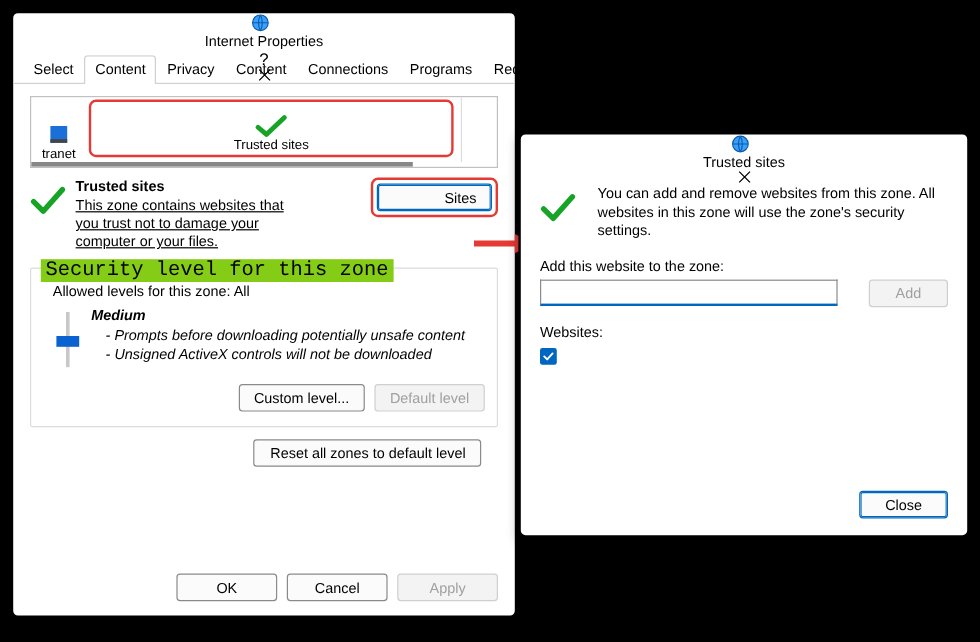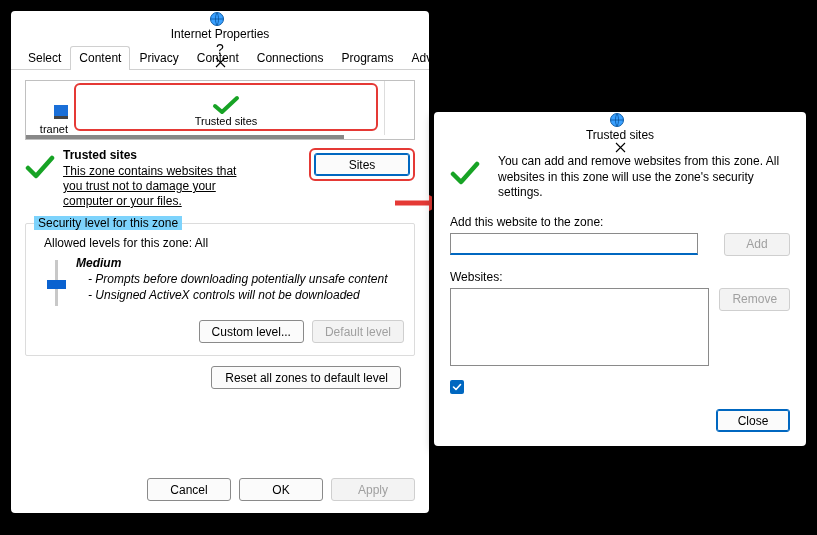--- a/index.html
+++ b/index.html
@@ -85,21 +85,21 @@
   .zone-box-scroll {
     position:absolute; left:0; bottom:0; width:82%;
     height:4px; background:#888;
   }
   .zone-item {
     text-align: center;
     font-size: 11px;
     display:flex; flex-direction:column; justify-content:flex-end;
     align-items:center;
   }
-  .zone-item.left { width: 42px; align-items:flex-end; padding-left:4px;}
+  .zone-item.left { width: 42px; align-items:center; padding-left:4px;}
   .zone-item.left .monitor {
     width:14px; height:14px; background:#1a6fd8;
     border-bottom:3px solid #444; margin-bottom:4px;
   }
   .zone-item.center {
     flex:1;
     border: 2px solid #e53935;
     border-radius: 6px;
     margin: 2px 6px 4px 6px;
     padding-bottom:2px;
@@ -132,32 +132,32 @@
     height: 23px;
     border: 1px solid #8a8a8a;
     background: #fbfbfb;
     border-radius: 3px;
     font-size: 12px;
     font-family: inherit;
     padding: 0 12px;
     cursor: default;
   }
   .win-btn:disabled { color:#a0a0a0; border-color:#cfcfcf; background:#f3f3f3; }
-  .sites-btn-focus { border-color:#0067c0; box-shadow: inset 0 0 0 1px #0067c0; }
+  .sites-btn-focus { border-color:#0067c0; box-shadow: inset 0 0 0 1px #0067c0; text-align: right; }
 
   .groupbox {
     border: 1px solid #dcdcdc;
     border-radius: 2px;
     padding: 8px 10px 12px 10px;
     margin-top: 14px;
     position: relative;
   }
   .groupbox-label {
     position: absolute; top: -8px; left: 8px;
-    background:#7dd3fc; padding:0 4px; font-size:12px;
+    background:#84cc16; padding:0 4px; font-size:17px;font-family:Liberation Mono, monospace;
   }
 
   .allowed-levels { margin: 4px 0 6px 8px; }
 
   .sec-level-row { display:flex; align-items:flex-start;font-style:italic; }
   .slider-col {
     width: 40px;
     display:flex; flex-direction:column; align-items:center;
     padding-top:4px;
   }
@@ -253,21 +253,21 @@
     </div>
   </div>
 
   <div class="tab-row">
     <div class="tab">Select</div>
     <div class="tab active">Content</div>
     <div class="tab">Privacy</div>
     <div class="tab">Content</div>
     <div class="tab">Connections</div>
     <div class="tab">Programs</div>
-    <div class="tab">Advanced</div>
+    <div class="tab">Require</div>
   </div>
 
   <div class="ip-body">
 
     <div class="zone-box">
       <div class="zone-box-inner">
         <div class="zone-item left">
           <div class="monitor"></div>
           <span>tranet</span>
         </div>
@@ -321,22 +321,22 @@
         <button class="win-btn" disabled="">Default level</button>
       </div>
     </div>
 
     <div class="reset-row">
       <button class="win-btn">Reset all zones to default level</button>
     </div>
   </div>
 
   <div class="dialog-footer">
+    <button class="win-btn">OK</button>
     <button class="win-btn">Cancel</button>
-    <button class="win-btn">OK</button>
     <button class="win-btn" disabled="">Apply</button>
   </div>
 </div>
 
 <svg class="arrow" viewBox="0 0 50 16">
   <line x1="0" y1="8" x2="36" y2="8" stroke="#e53935" stroke-width="5"></line>
   <polygon points="34,0 50,8 34,16" fill="#e53935"></polygon>
 </svg>
 
 <div class="dialog" id="ts-dialog">
@@ -366,24 +366,20 @@
       <div class="ts-head-text">You can add and remove websites from this zone. All websites in this zone will use the zone's security settings.</div>
     </div>
 
     <div class="ts-label">Add this website to the zone:</div>
     <div class="ts-input-row">
       <input class="ts-input" type="text" value="" style="">
       <button class="win-btn" disabled="" style="min-width:66px;">Add</button>
     </div>
 
     <div class="ts-label">Websites:</div>
-    <div class="ts-list-row">
-      <div class="ts-listbox"></div>
-      <button class="win-btn" disabled="" style="min-width:66px;">Remove</button>
-    </div>
 
     <div class="ts-https-row">
       <div class="ts-checkbox">
         <svg viewBox="0 0 10 10">
             <path d="M1.5 5 L4 7.5 L8.5 2.5" stroke="#fff" stroke-width="1.6" fill="none" stroke-linecap="round" stroke-linejoin="round"></path>
           </svg>
       </div>
     </div>
   </div>
 

